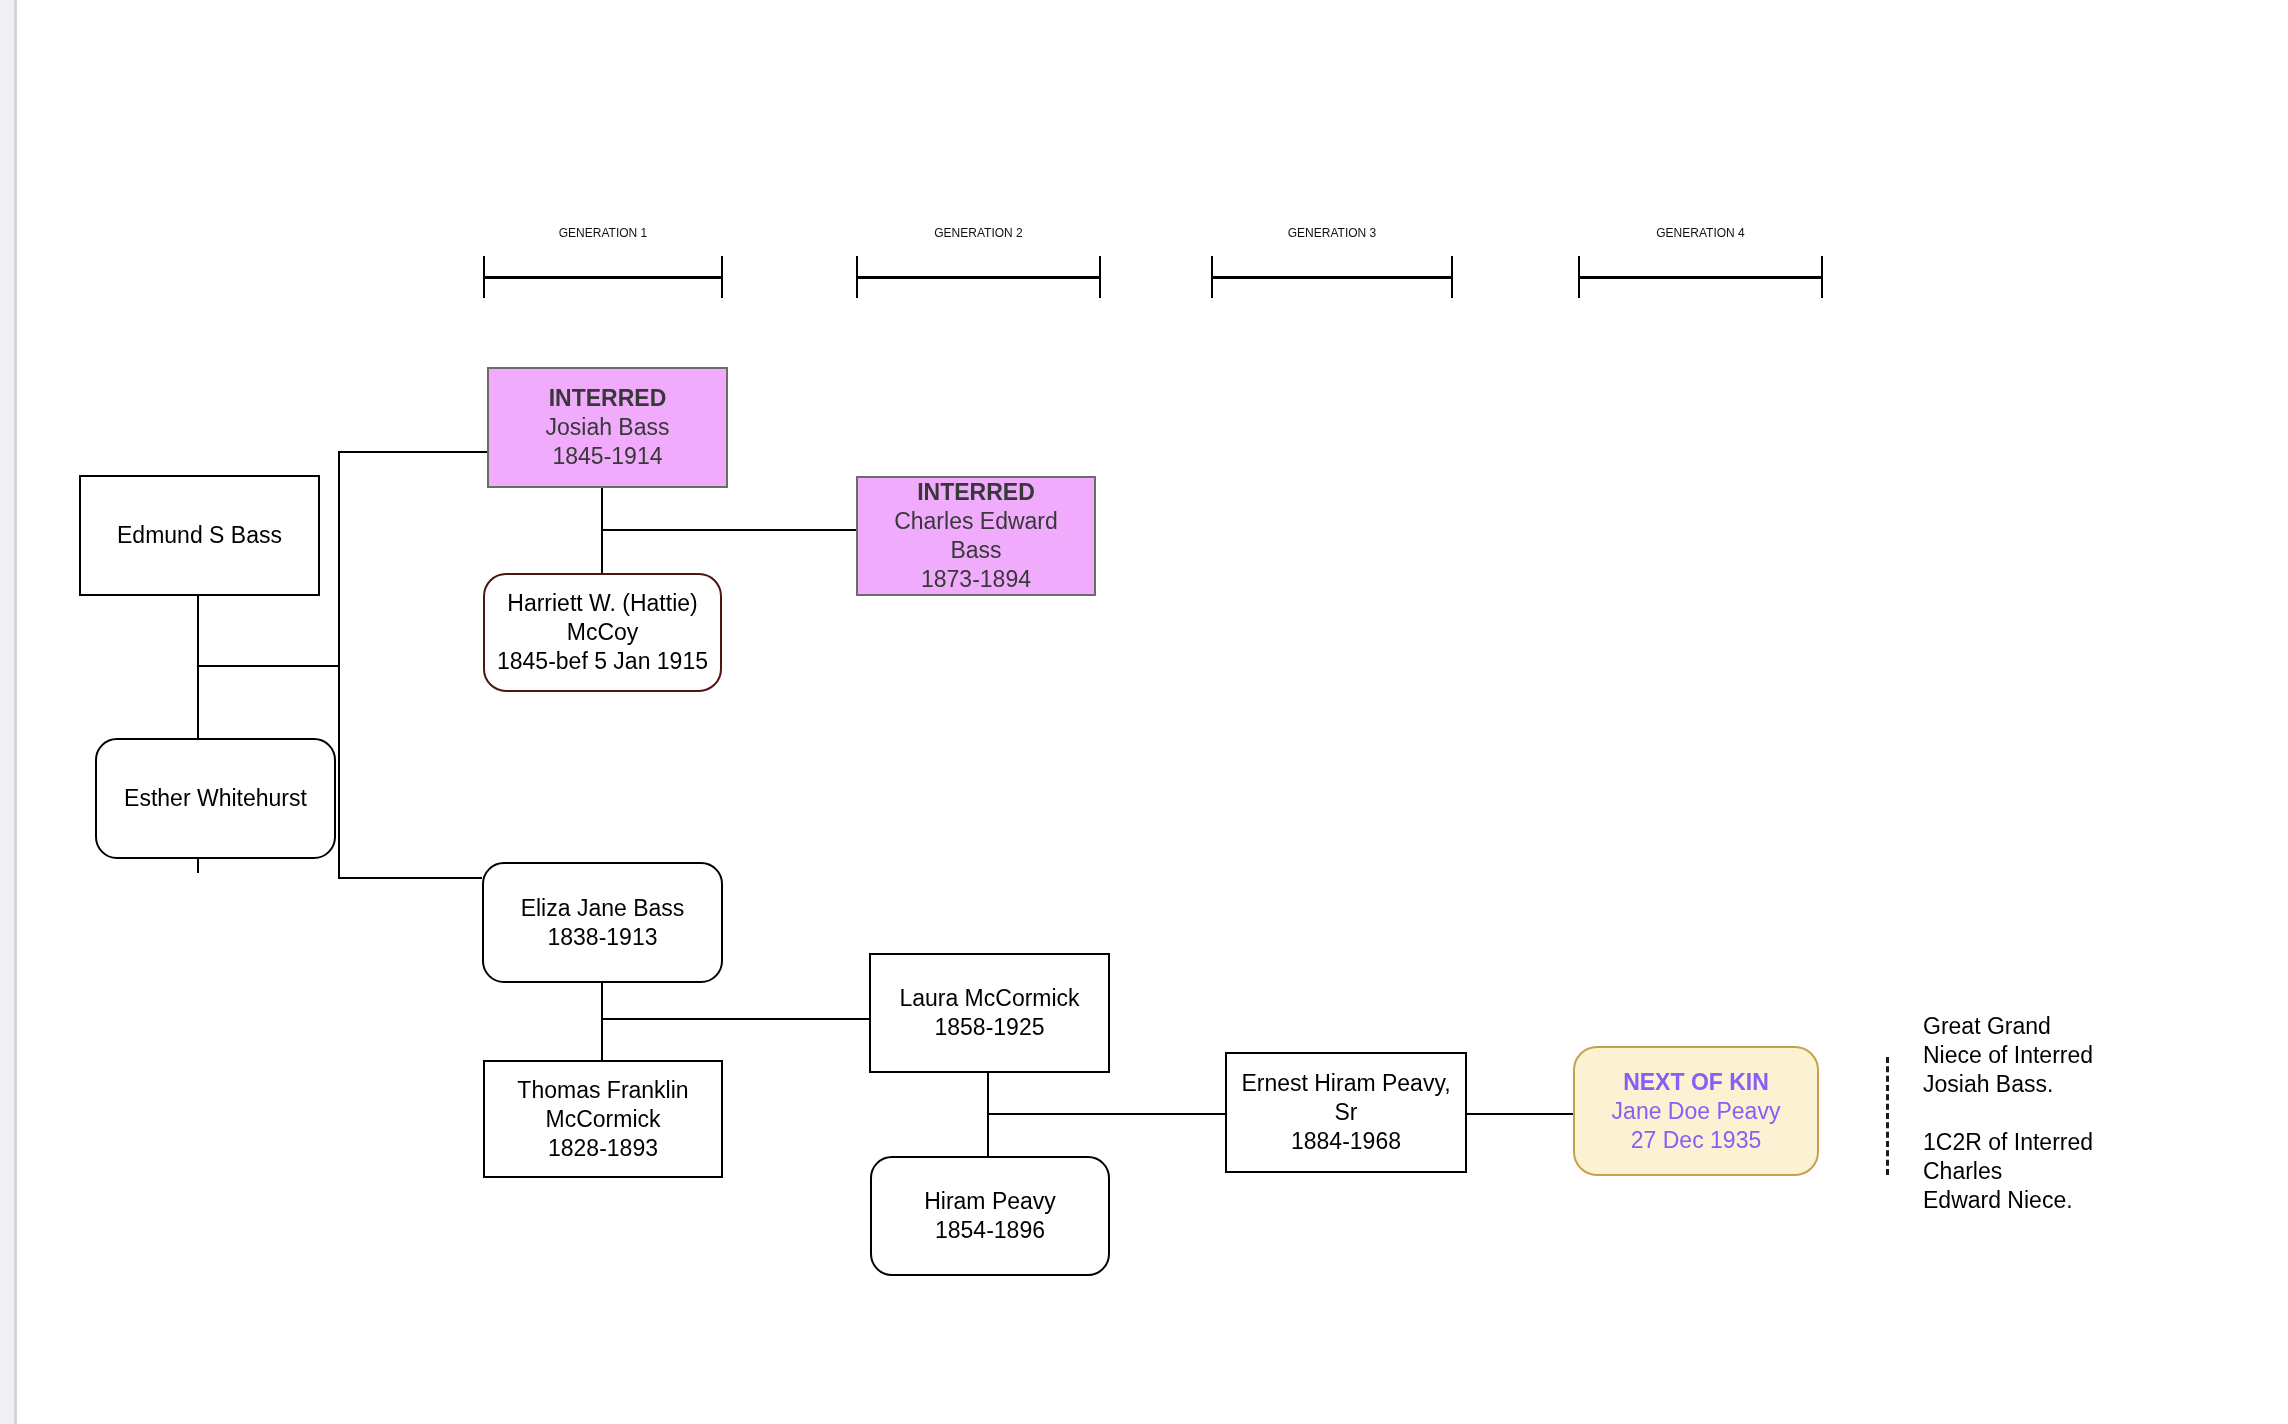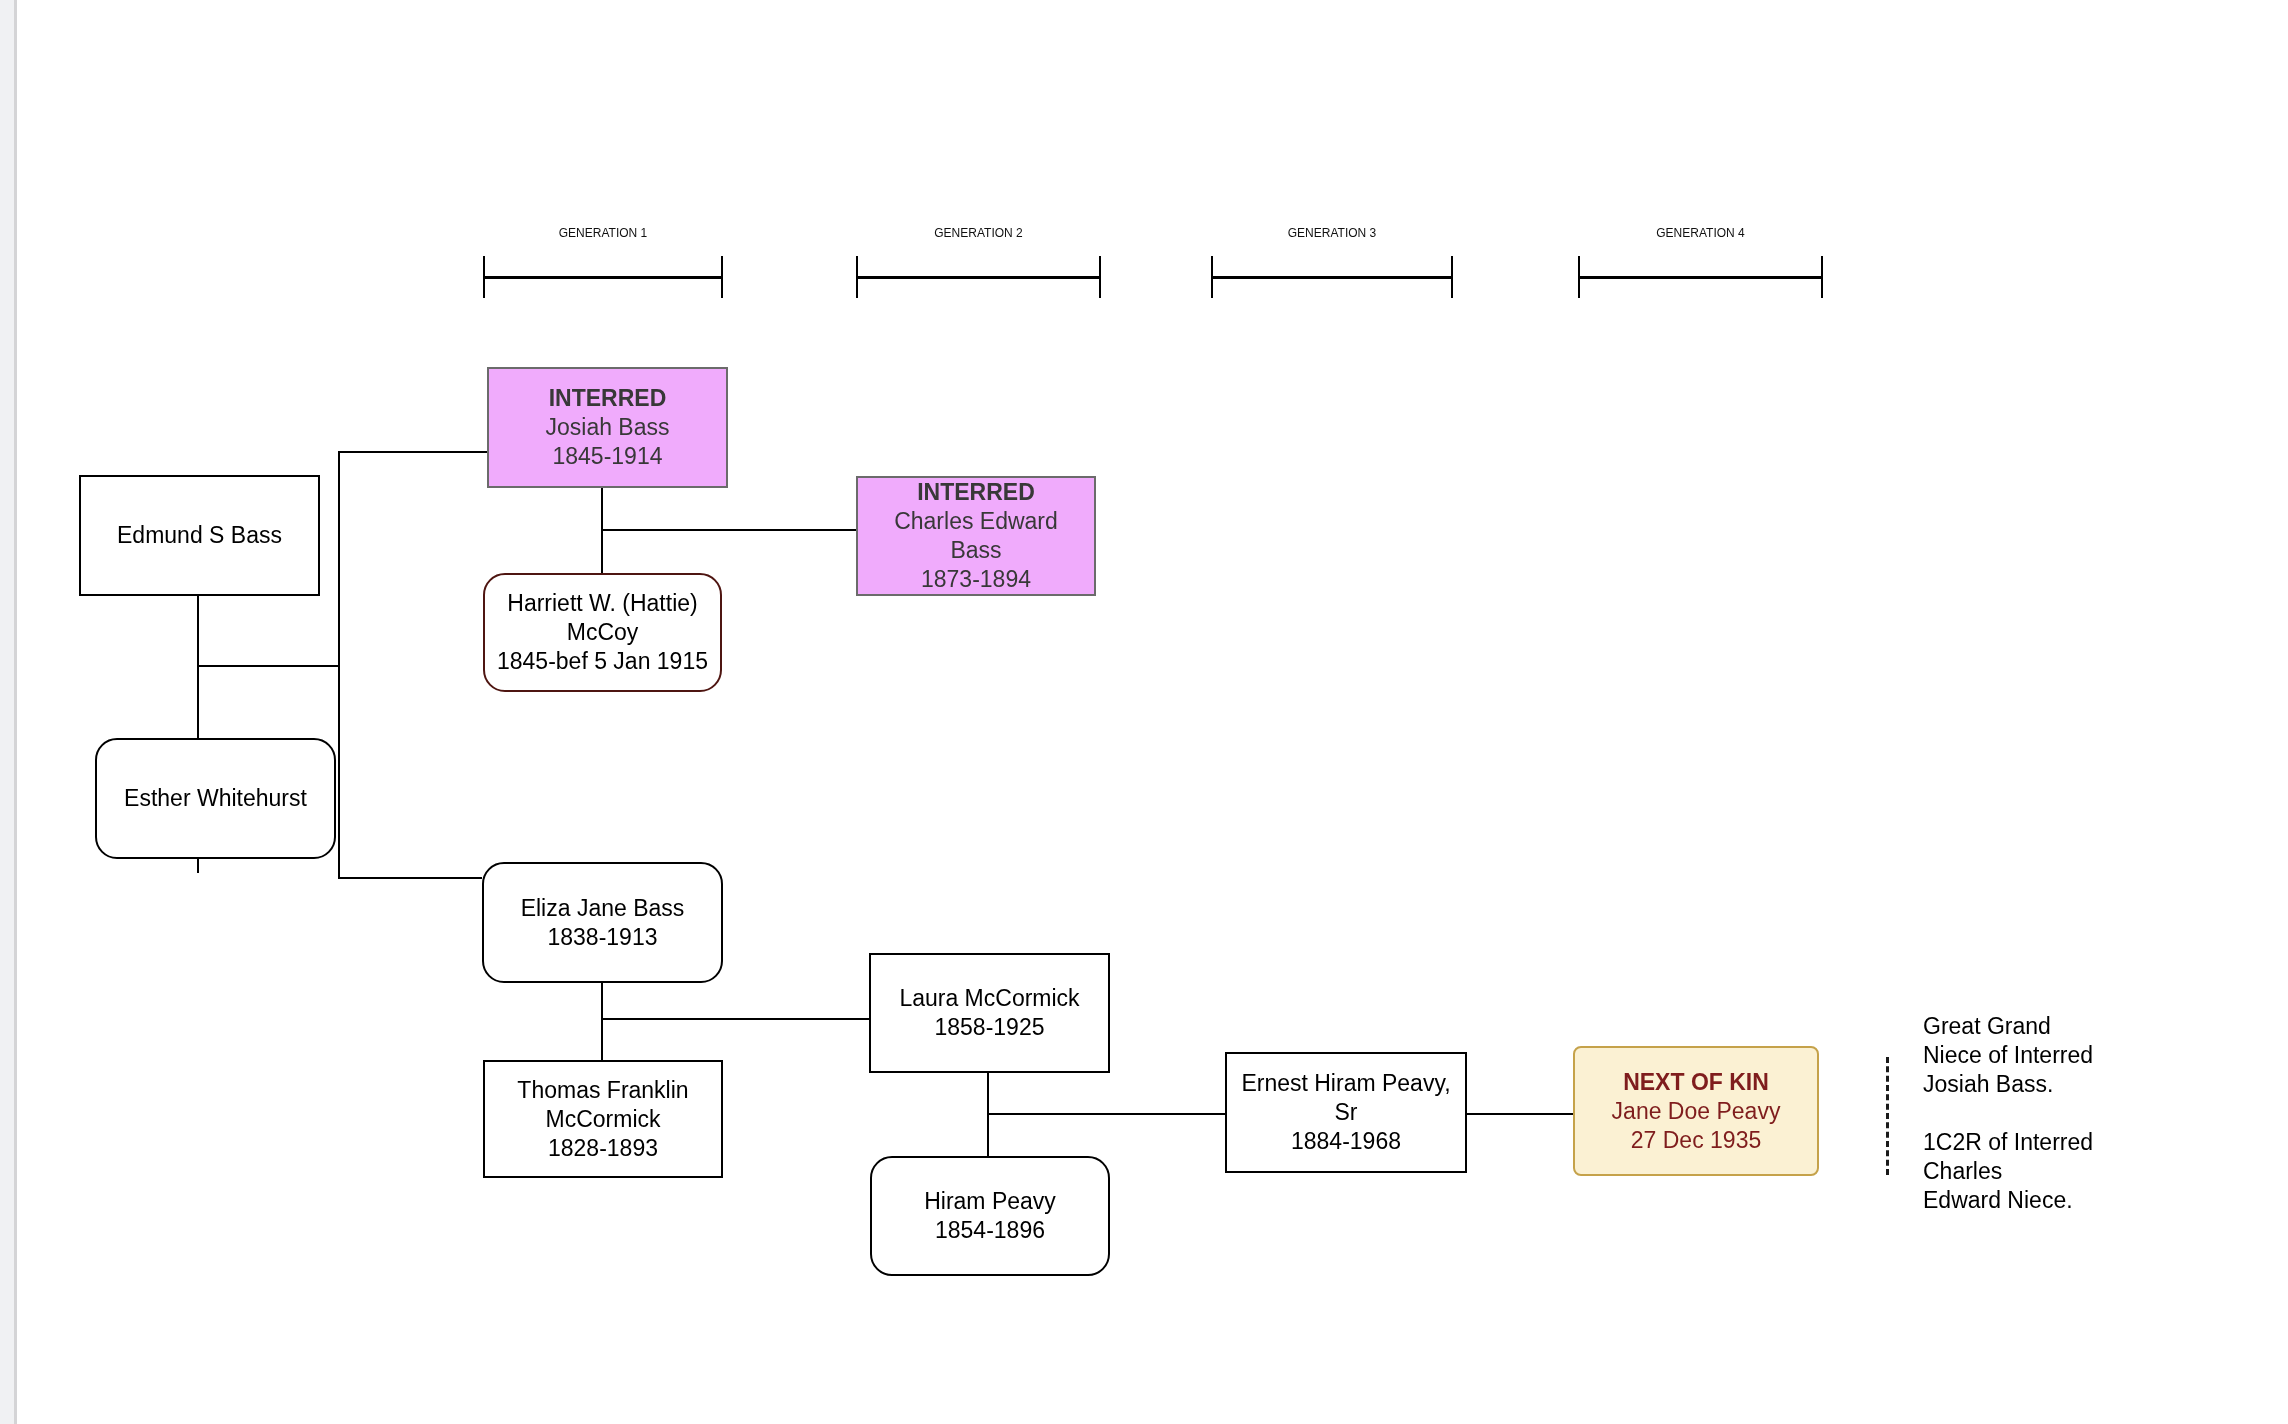--- a/index.html
+++ b/index.html
@@ -25,22 +25,22 @@
     position:absolute;box-sizing:border-box;background:#ffffff;border:2px solid #000;
     display:flex;flex-direction:column;justify-content:center;align-items:center;
     font-size:23px;line-height:29px;color:#000;text-align:center;
   }
   .pbox .bline{white-space:nowrap;}
   .pbox .bline:empty{display:none;}
   .pbox .tag{font-weight:bold;white-space:nowrap;}
   .pbox .tag:empty{display:none;}
   .round{border-radius:22px;}
   .interred{background:#f0abfc;border-color:#6b6b6b;color:#383838;}
-  .maroon{border-color:#4e1511;}
-  .nok{background:#fbf1d3;border-color:#c5a24a;border-radius:8px;color:#7f1d1d;}
+  .maroon{border-color:#4e1511;border-radius:23px;}
+  .nok{background:#fbf1d3;border-color:#c5a24a;border-radius:24px;color:#8b5cf6;}
 
   
   .annotation{position:absolute;font-size:23px;line-height:29px;color:#000;}
   .ann-line{min-height:29px;white-space:nowrap;}
 </style>
 </head>
 <body>
 
 <div class="stage">
 

